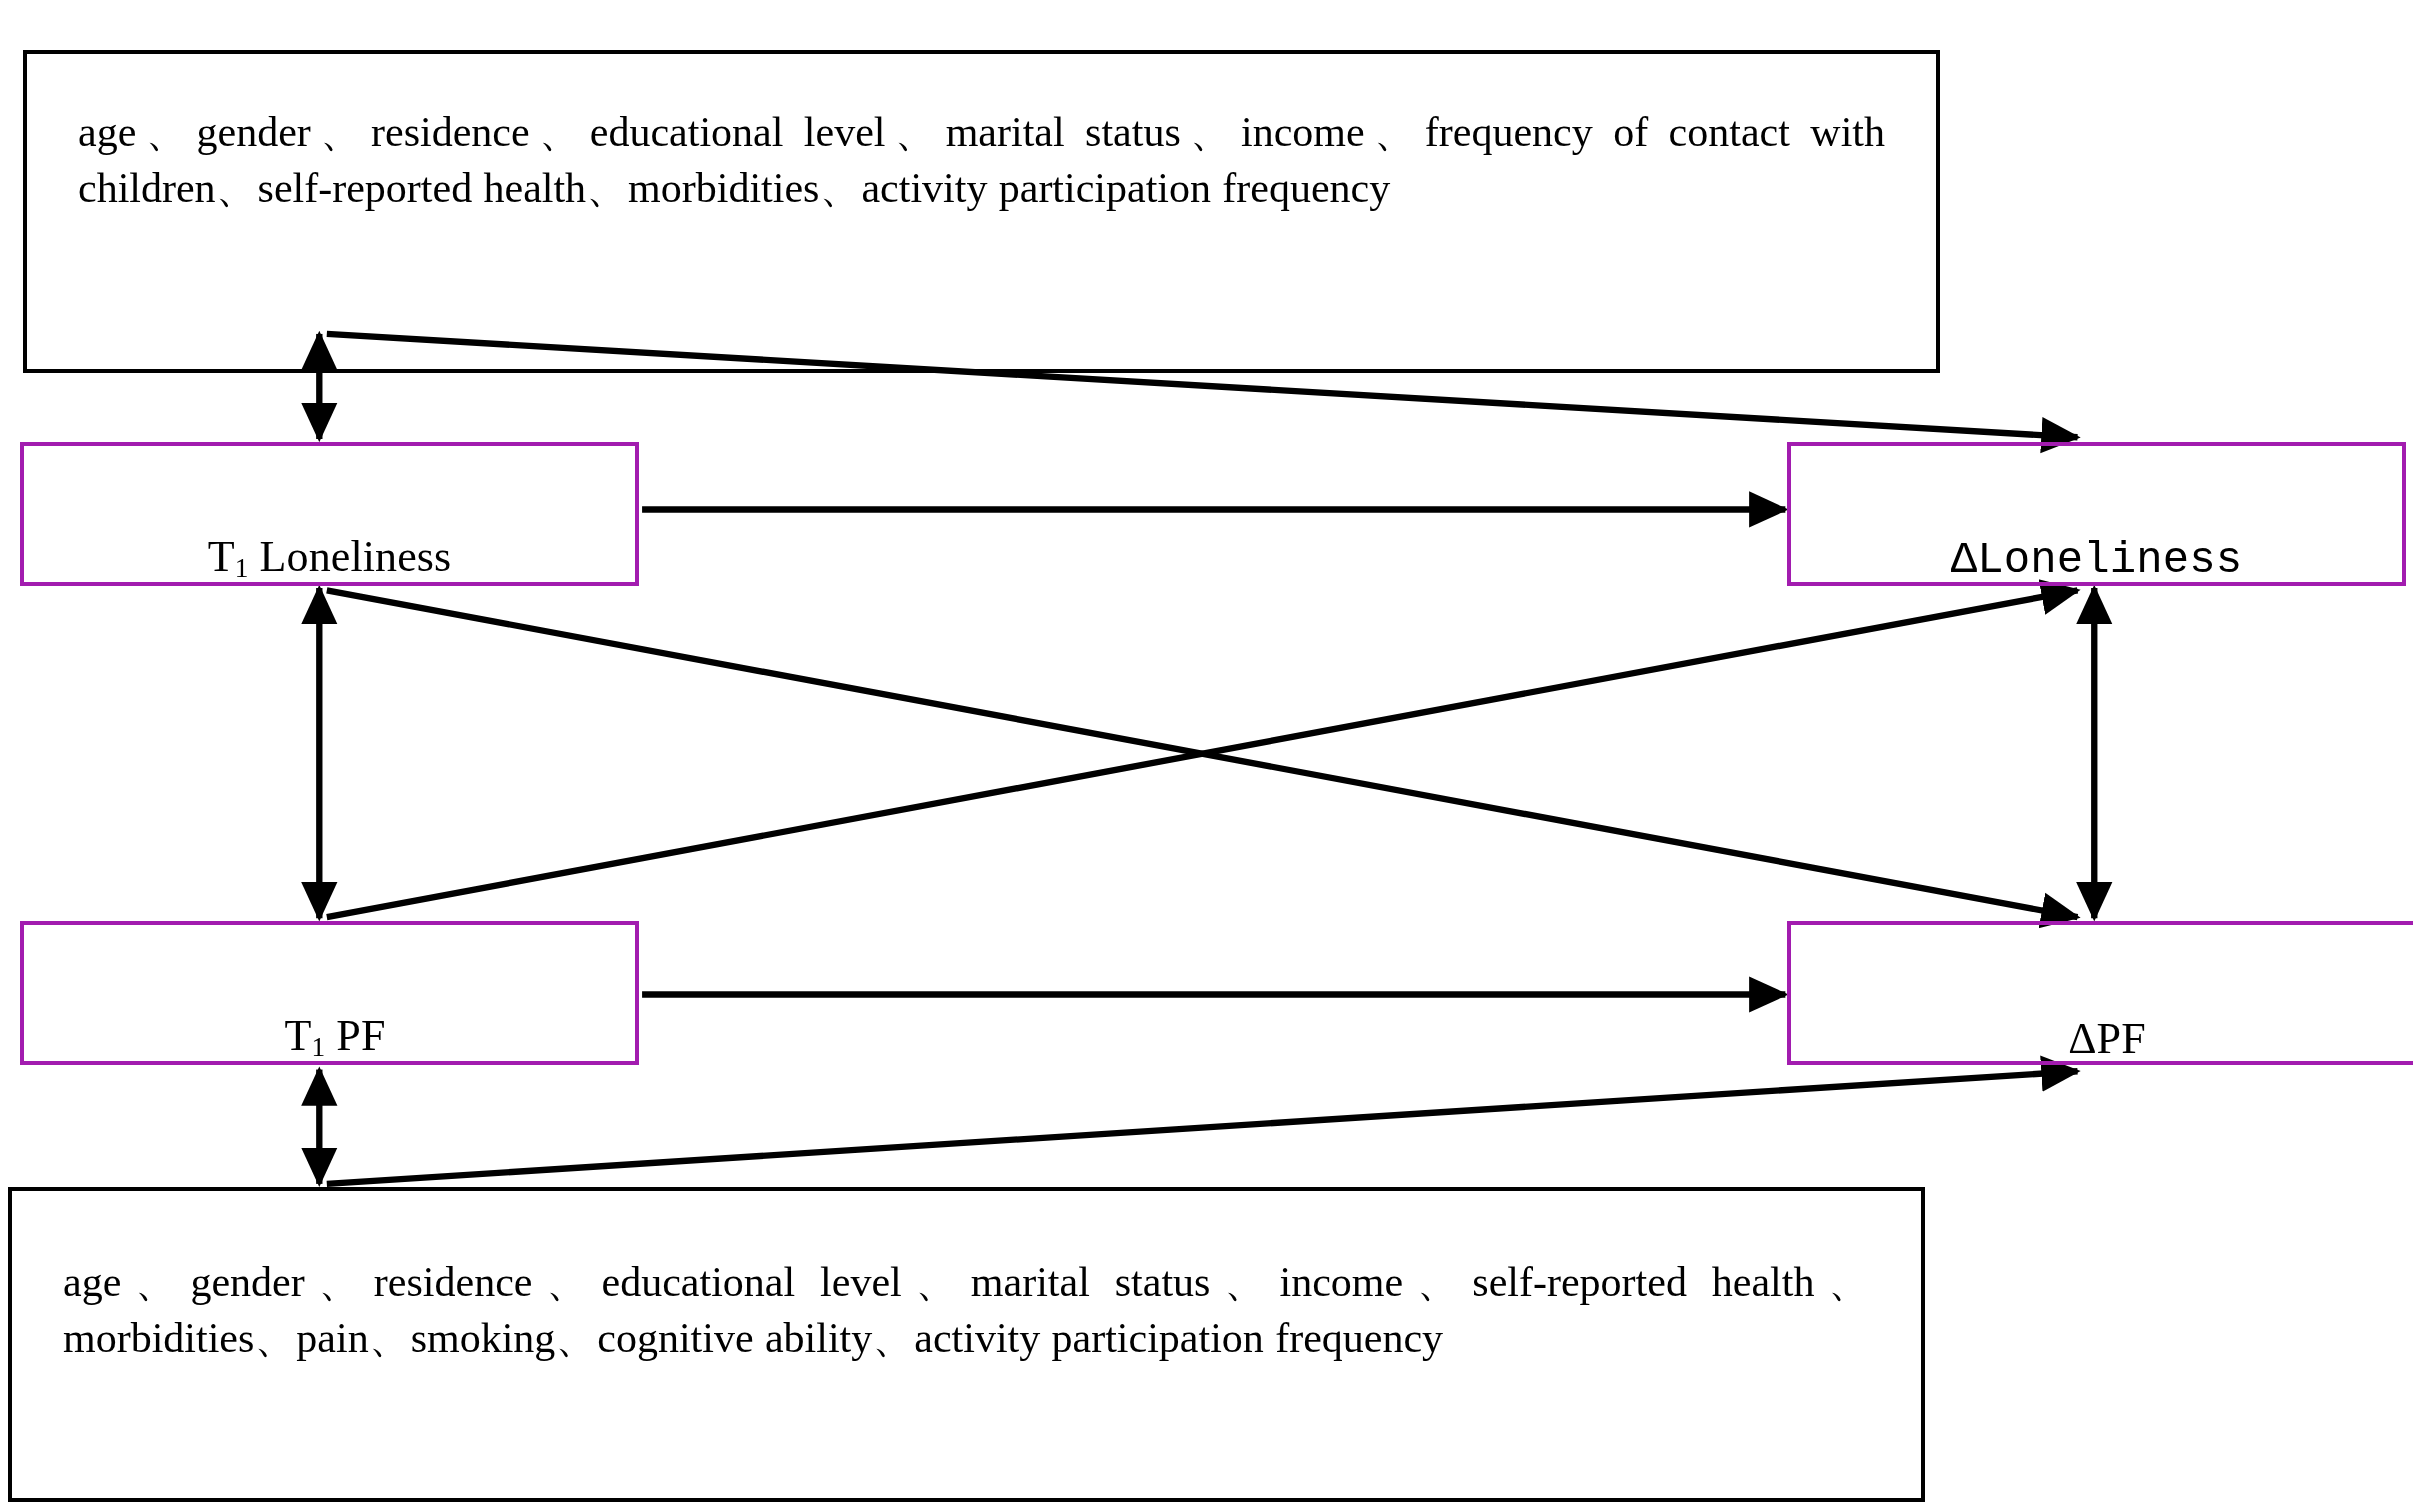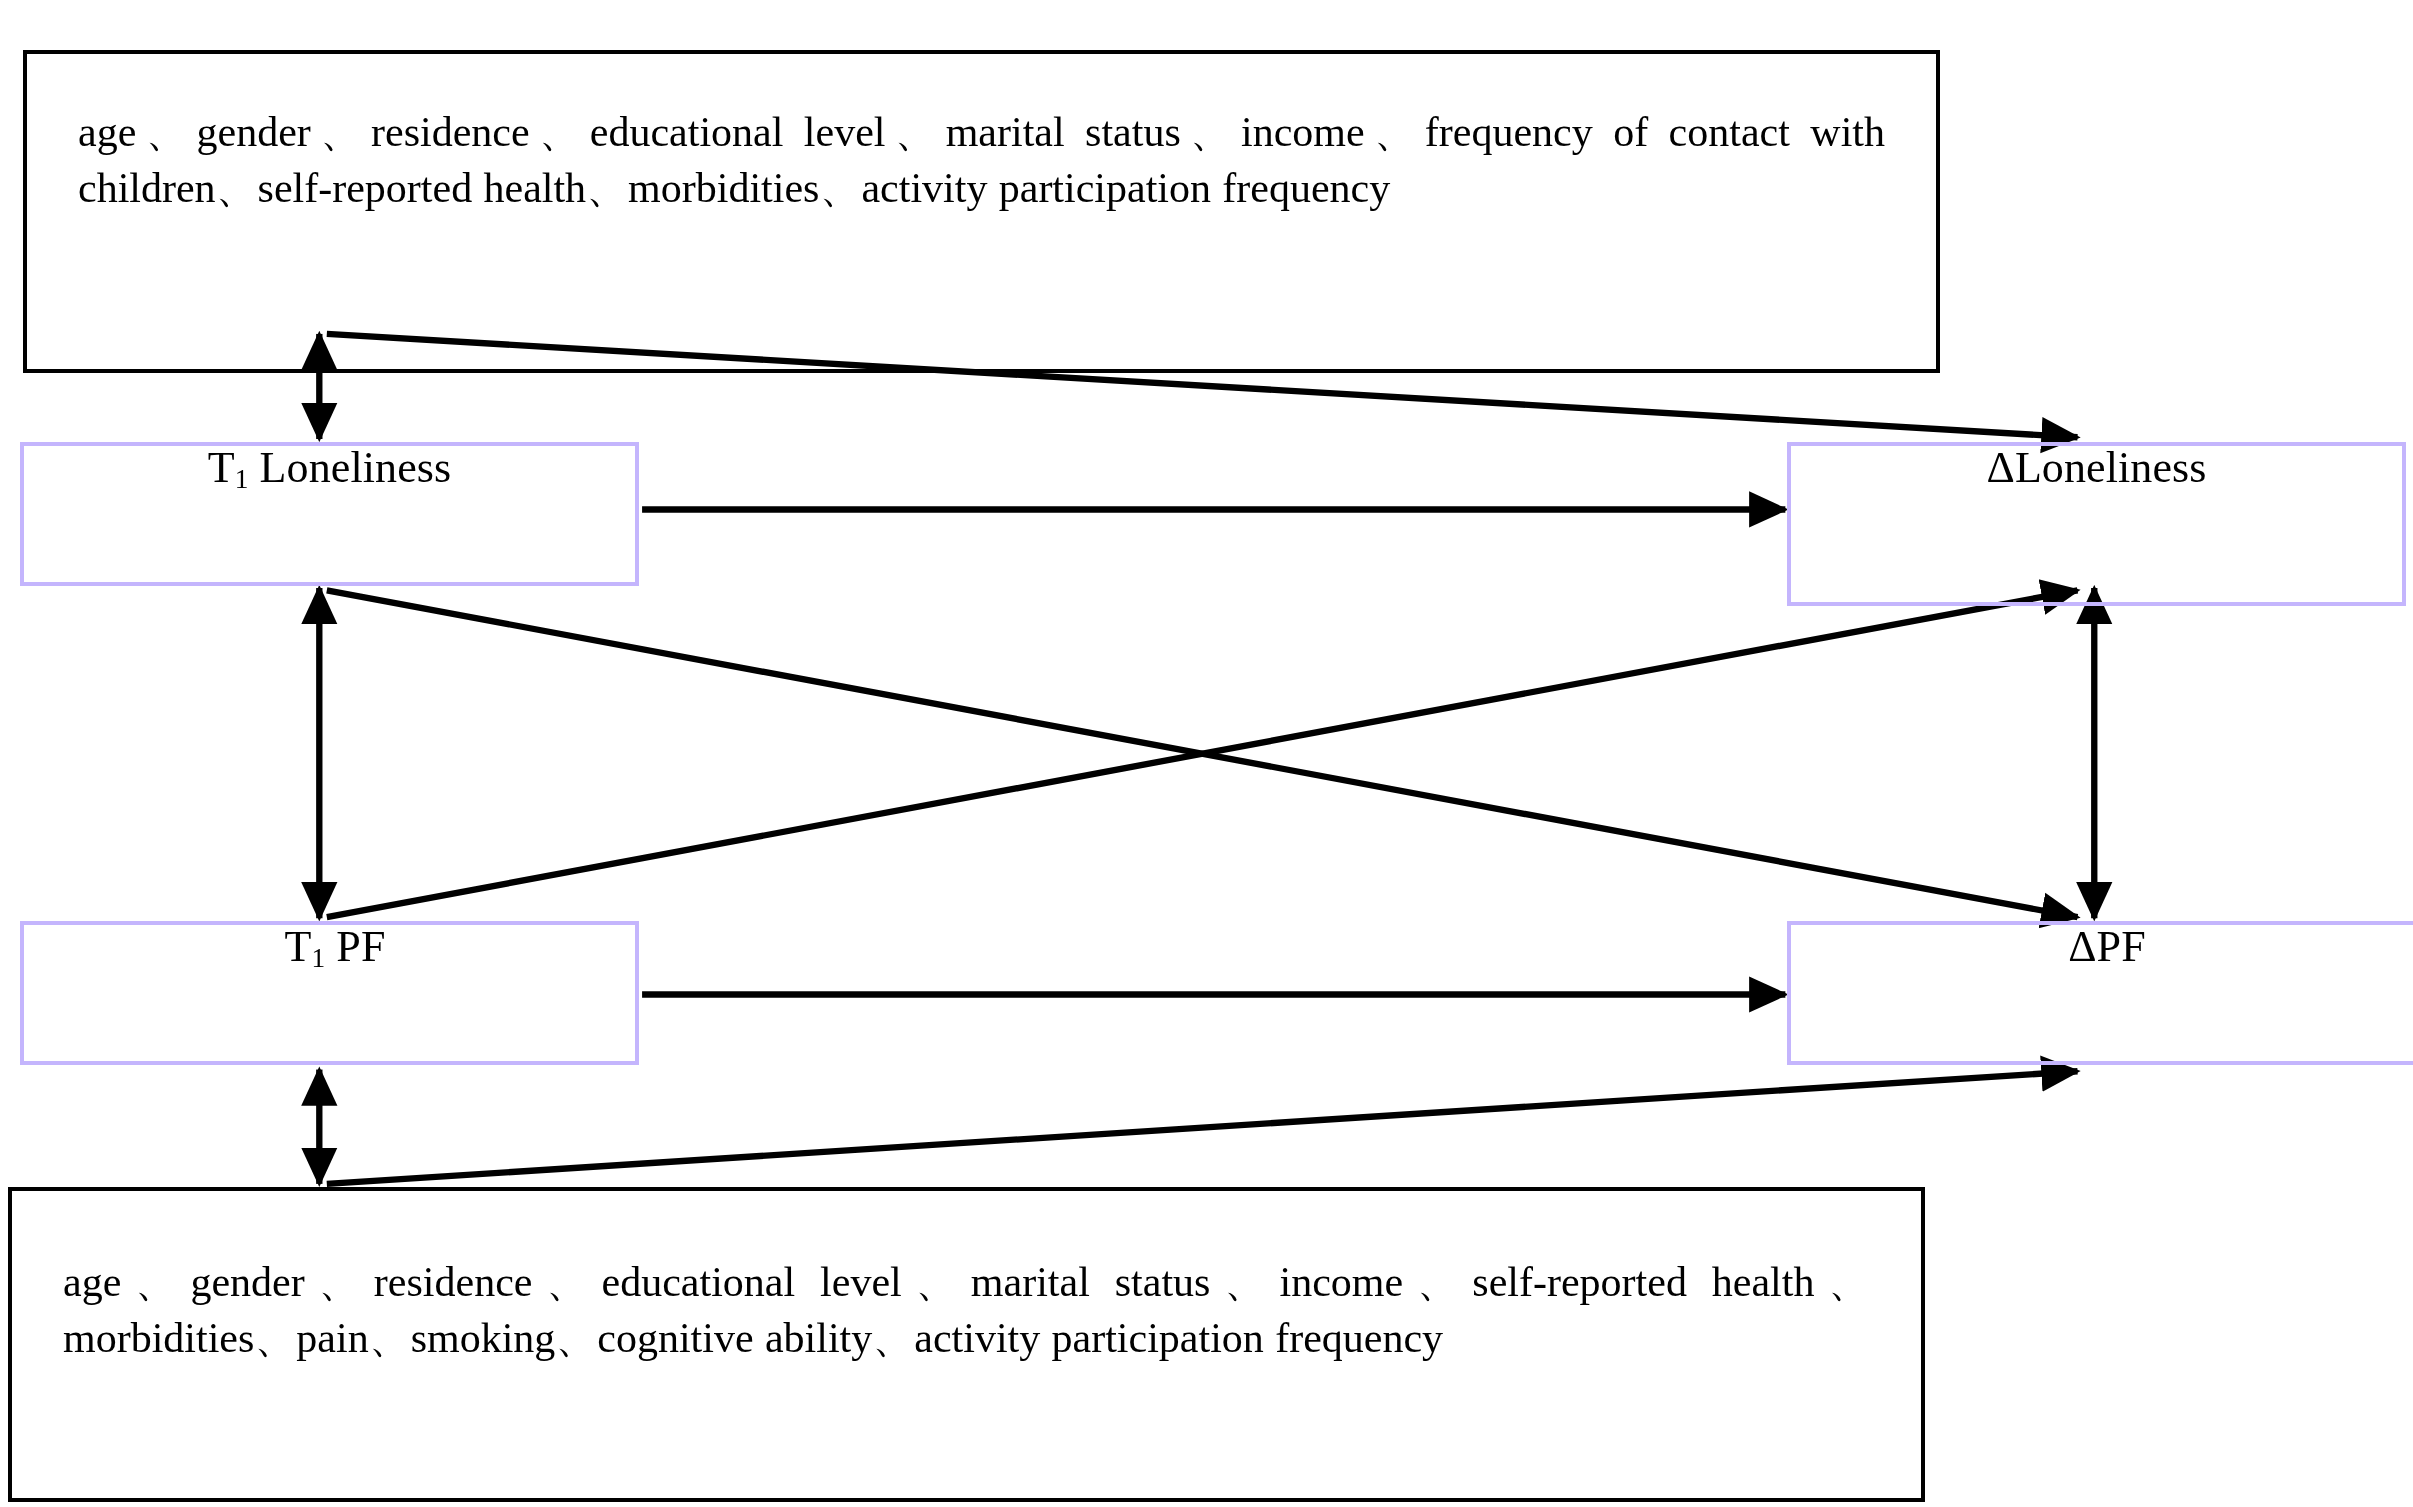--- a/index.html
+++ b/index.html
@@ -19,24 +19,24 @@
   #diagram-svg {
     position: absolute;
     left: 0;
     top: 0;
     width: 2413px;
     height: 1508px;
   }
   .node-box {
     position: absolute;
     box-sizing: border-box;
-    border: 4px solid #c4b5fd;
+    border: 4px solid #a21caf;
     background: transparent;
     display: flex;
-    align-items: flex-start;
+    align-items: flex-end;
     justify-content: center;
     z-index: 3;
   }
   .node-label {
     font-size: 44px;
     line-height: 1;
     letter-spacing: 0.1px;
     white-space: nowrap;
   }
   .node-label sub {
@@ -107,21 +107,21 @@
   </svg>
 
   <div class="cov-box" id="cov-top" style="left:23px; top:5.8px; width:1917px; height:323px;margin-top:44px;">
     <div class="cov-text" id="cov-top-text">age、gender、residence、educational level、marital status、income、frequency of contact with children、self-reported health、morbidities、activity participation frequency</div>
   </div>
 
   <div class="node-box" style="left:20px; top:442px; width:619px; height:144px;">
     <span class="node-label"><span>T</span><sub>1</sub><span> Loneliness</span></span>
   </div>
 
-  <div class="node-box" style="left:1787px; top:442px; width:619px; height:164px;">
+  <div class="node-box" style="left:1787px; top:442px; width:619px; height:144px;font-family:Liberation Mono, monospace;">
     <span class="node-label">ΔLoneliness</span>
   </div>
 
   <div class="node-box" style="left:20px; top:921px; width:619px; height:144px;padding-left:11px;">
     <span class="node-label"><span>T</span><sub>1</sub><span> PF</span></span>
   </div>
 
   <div class="node-box" style="left:1787px; top:921px; width:640px; height:144px;">
     <span class="node-label">ΔPF</span>
   </div>

